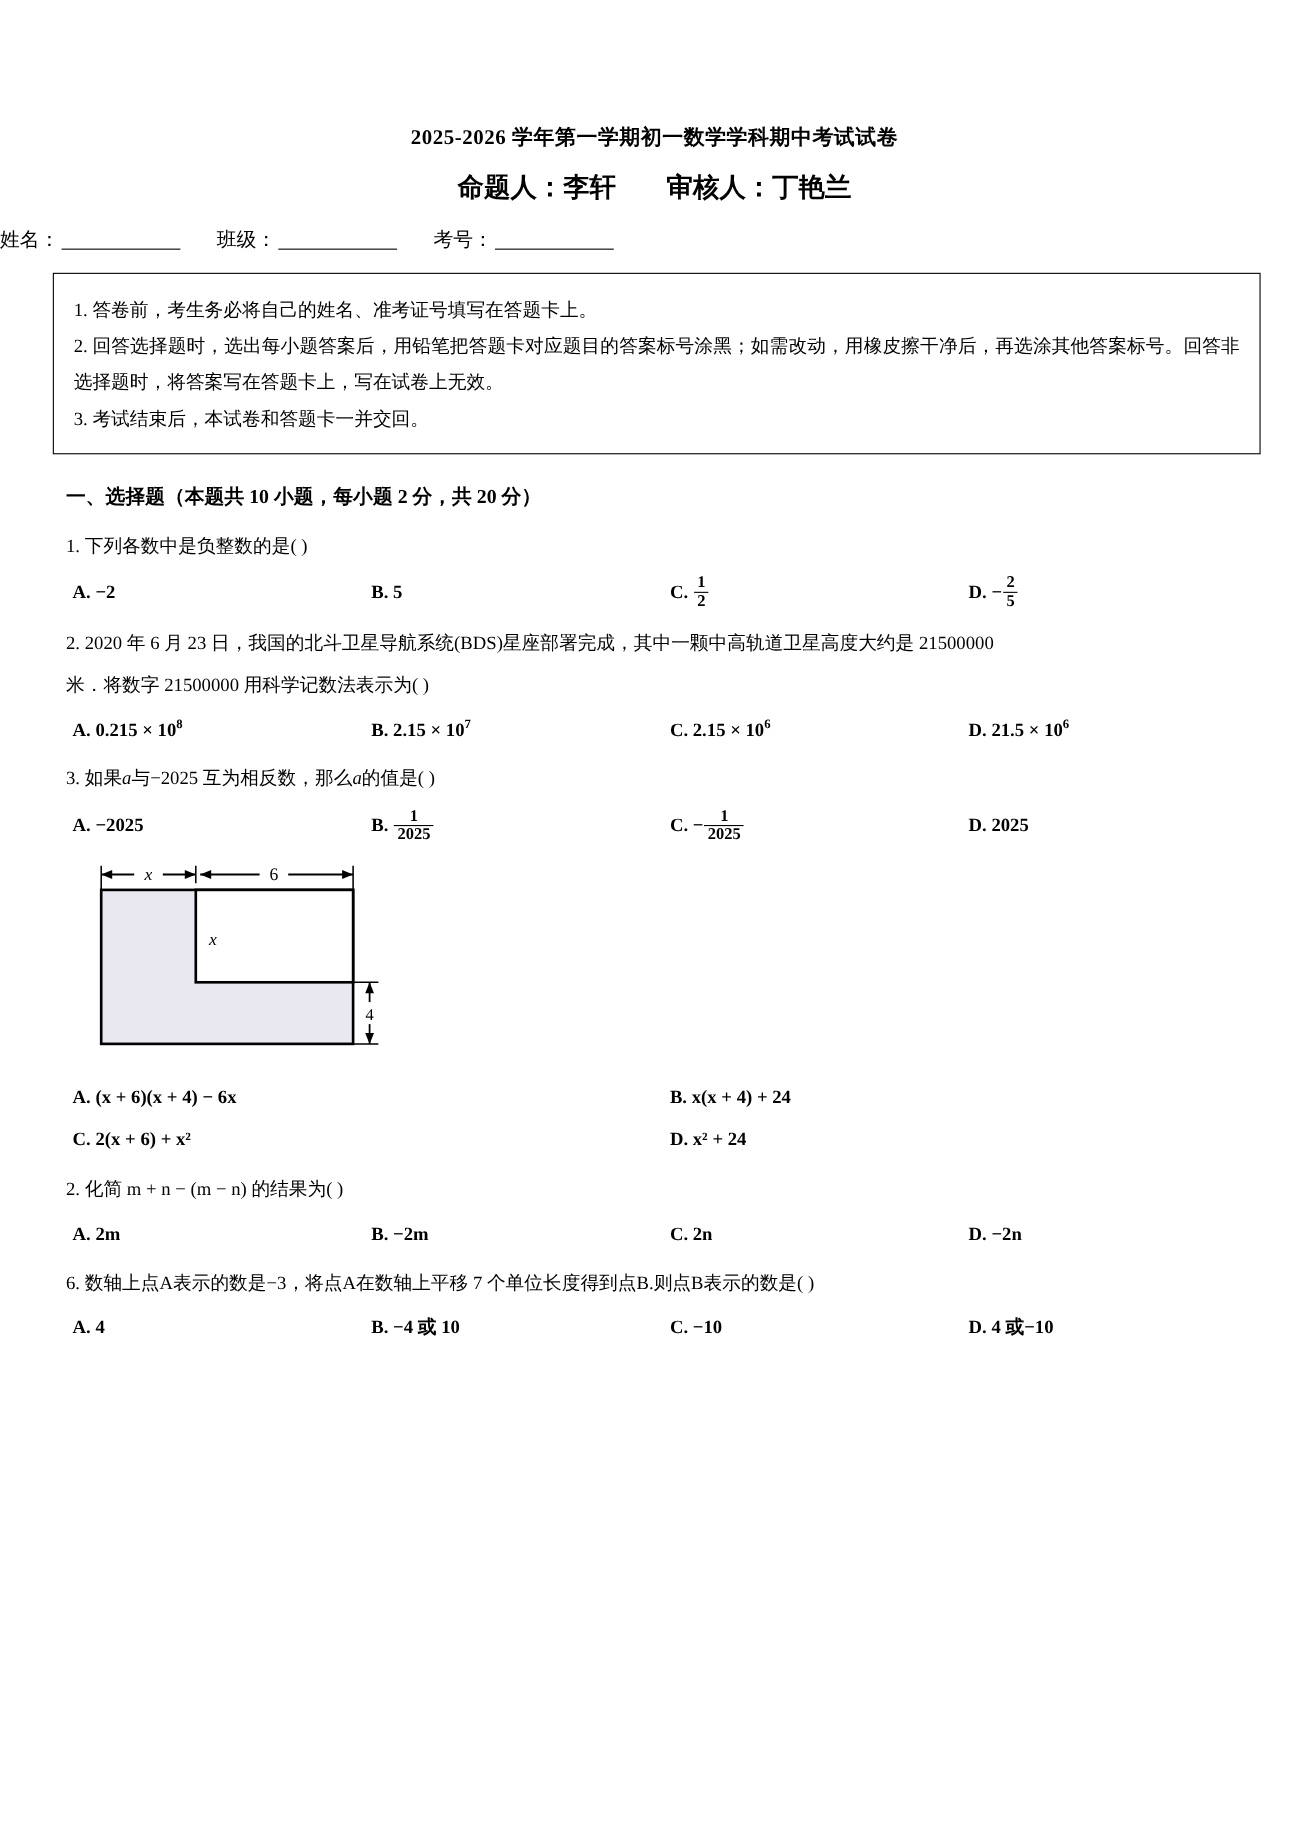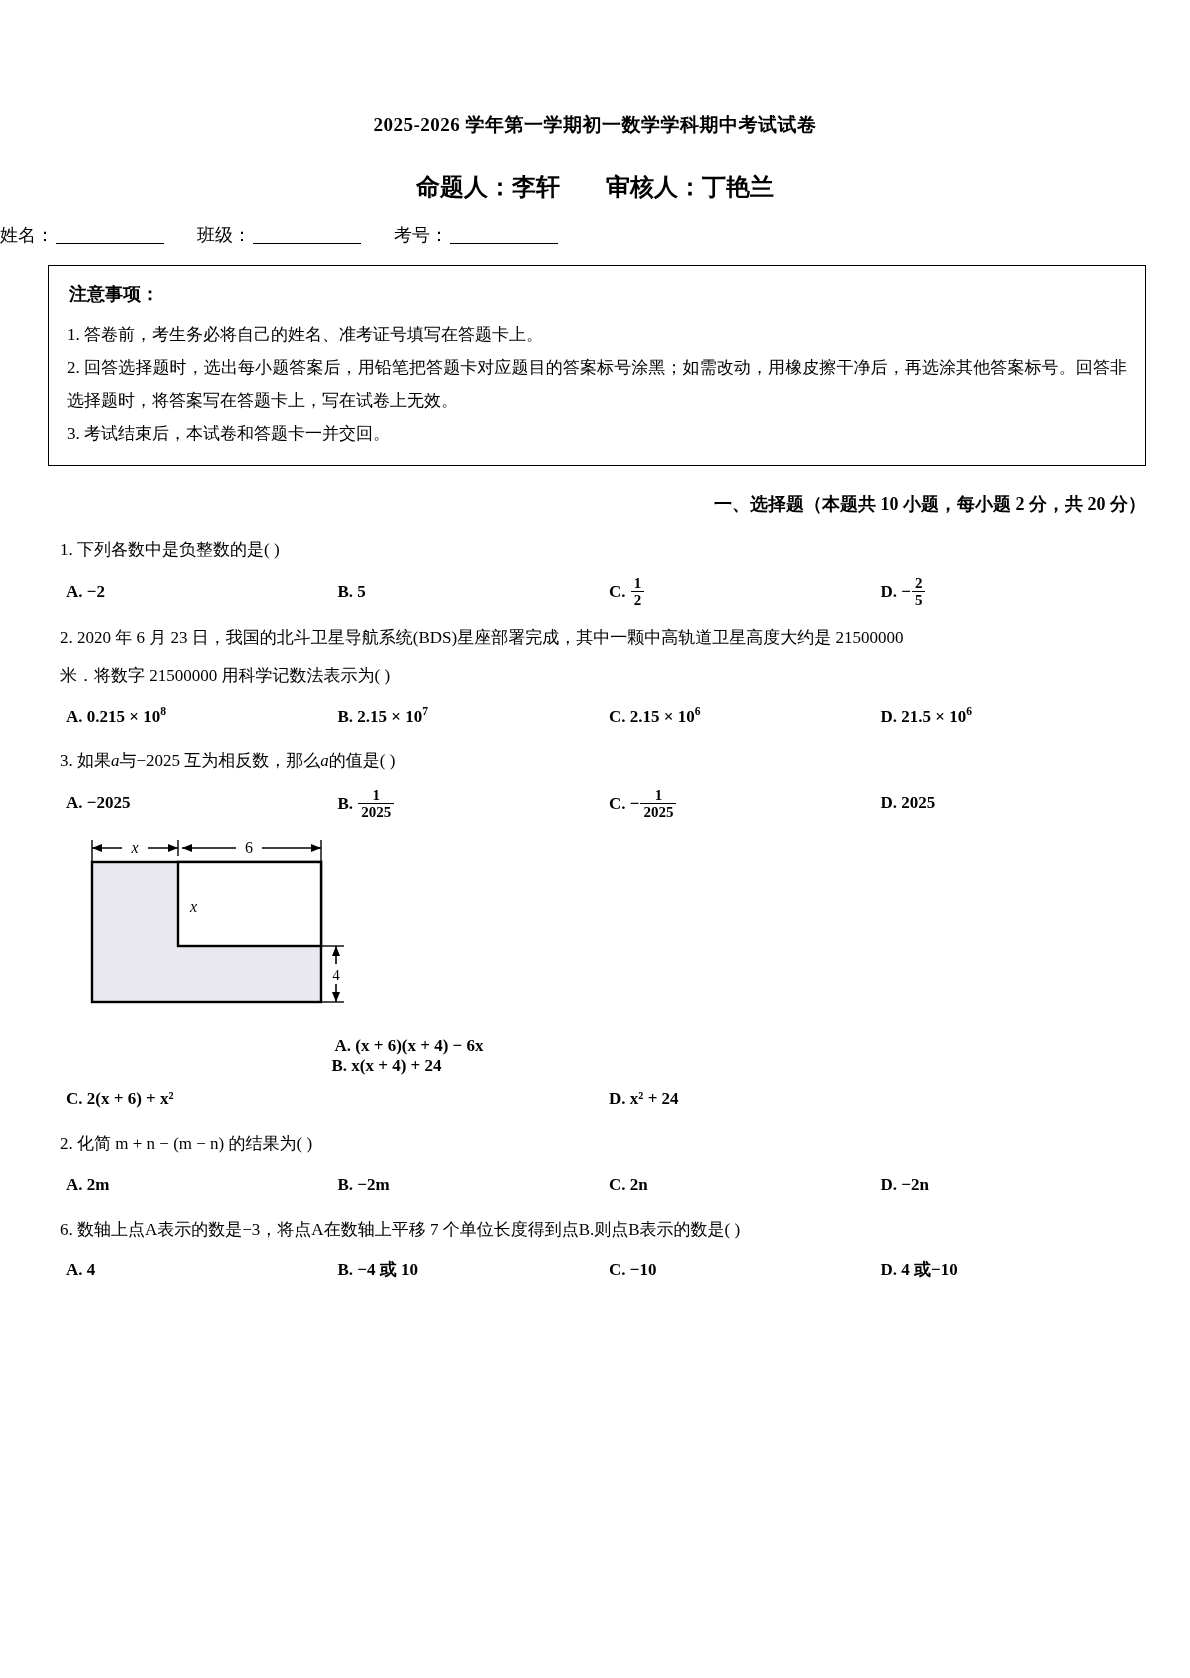--- a/index.html
+++ b/index.html
@@ -19,21 +19,21 @@
     font-size:19px;
     font-weight:bold;
     letter-spacing:0.5px;
     margin:112px 0 0 0;
     font-family:"Liberation Serif","DejaVu Serif",serif;
   }
   .doc-subtitle {
     text-align:center;
     font-size:24px;
     font-weight:bold;
-    margin:33px 0 0 0;
+    margin:16px 0 0 0;
   }
   .doc-subtitle .gap { display:inline-block; width:34px; }
   .fill-line {
     text-align:left;
     font-size:18px;
     margin:20px 0 0 0;
   }
   .fill-line .blank {
     display:inline-block;
     border-bottom:1.5px solid #000;
@@ -62,21 +62,20 @@
     margin:0;
     text-align:justify;
   }
 
   
   .content { margin:26px 44px 0 60px; }
   .section-head {
     font-size:18px;
     font-weight:bold;
     margin:0 0 18px 0;
-    text-align:right;
   }
   .qtext {
     font-size:17px;
     line-height:1.85;
     margin:0 0 10px 0;
   }
   .qtext.tight { margin-bottom:6px; }
 
   
   .opts {
@@ -85,21 +84,21 @@
     margin:6px 0 14px 0;
     align-items:center;
     min-height:30px;
     font-weight:bold;
   }
   .opts .op { flex:0 0 auto; }
   .opts.c4 .op { width:25%; }
   .opts.c4 .op:first-child { padding-left:6px; }
   .opts.c2 .op { width:50%; }
   .opts.c2 .op:first-child { padding-left:6px; }
-  .opts.two-line { margin-bottom:8px;flex-direction:column; }
+  .opts.two-line { margin-bottom:8px; }
 
   i, .it { font-style:italic; font-family:"Liberation Serif","DejaVu Serif",serif; }
 
   
   .frac {
     display:inline-block;
     vertical-align:-0.52em;
     text-align:center;
     line-height:1.08;
     font-size:15px;
@@ -128,21 +127,20 @@
 
   <div class="fill-line">
     <span>姓名：</span><span class="blank"></span>
     <span class="sp"></span>
     <span>班级：</span><span class="blank"></span>
     <span class="sp"></span>
     <span>考号：</span><span class="blank"></span>
   </div>
 
   <div class="notice">
-    <div class="notice-title">注意事项：</div>
     <p class="notice-item">1. 答卷前，考生务必将自己的姓名、准考证号填写在答题卡上。</p>
     <p class="notice-item">2. 回答选择题时，选出每小题答案后，用铅笔把答题卡对应题目的答案标号涂黑；如需改动，用橡皮擦干净后，再选涂其他答案标号。回答非选择题时，将答案写在答题卡上，写在试卷上无效。</p>
     <p class="notice-item">3. 考试结束后，本试卷和答题卡一并交回。</p>
   </div>
 
   <div class="content">
 
     <div class="section-head">一、选择题（本题共 10 小题，每小题 2 分，共 20 分）</div>
 
     <p class="qtext">1. 下列各数中是负整数的是(    )</p>

